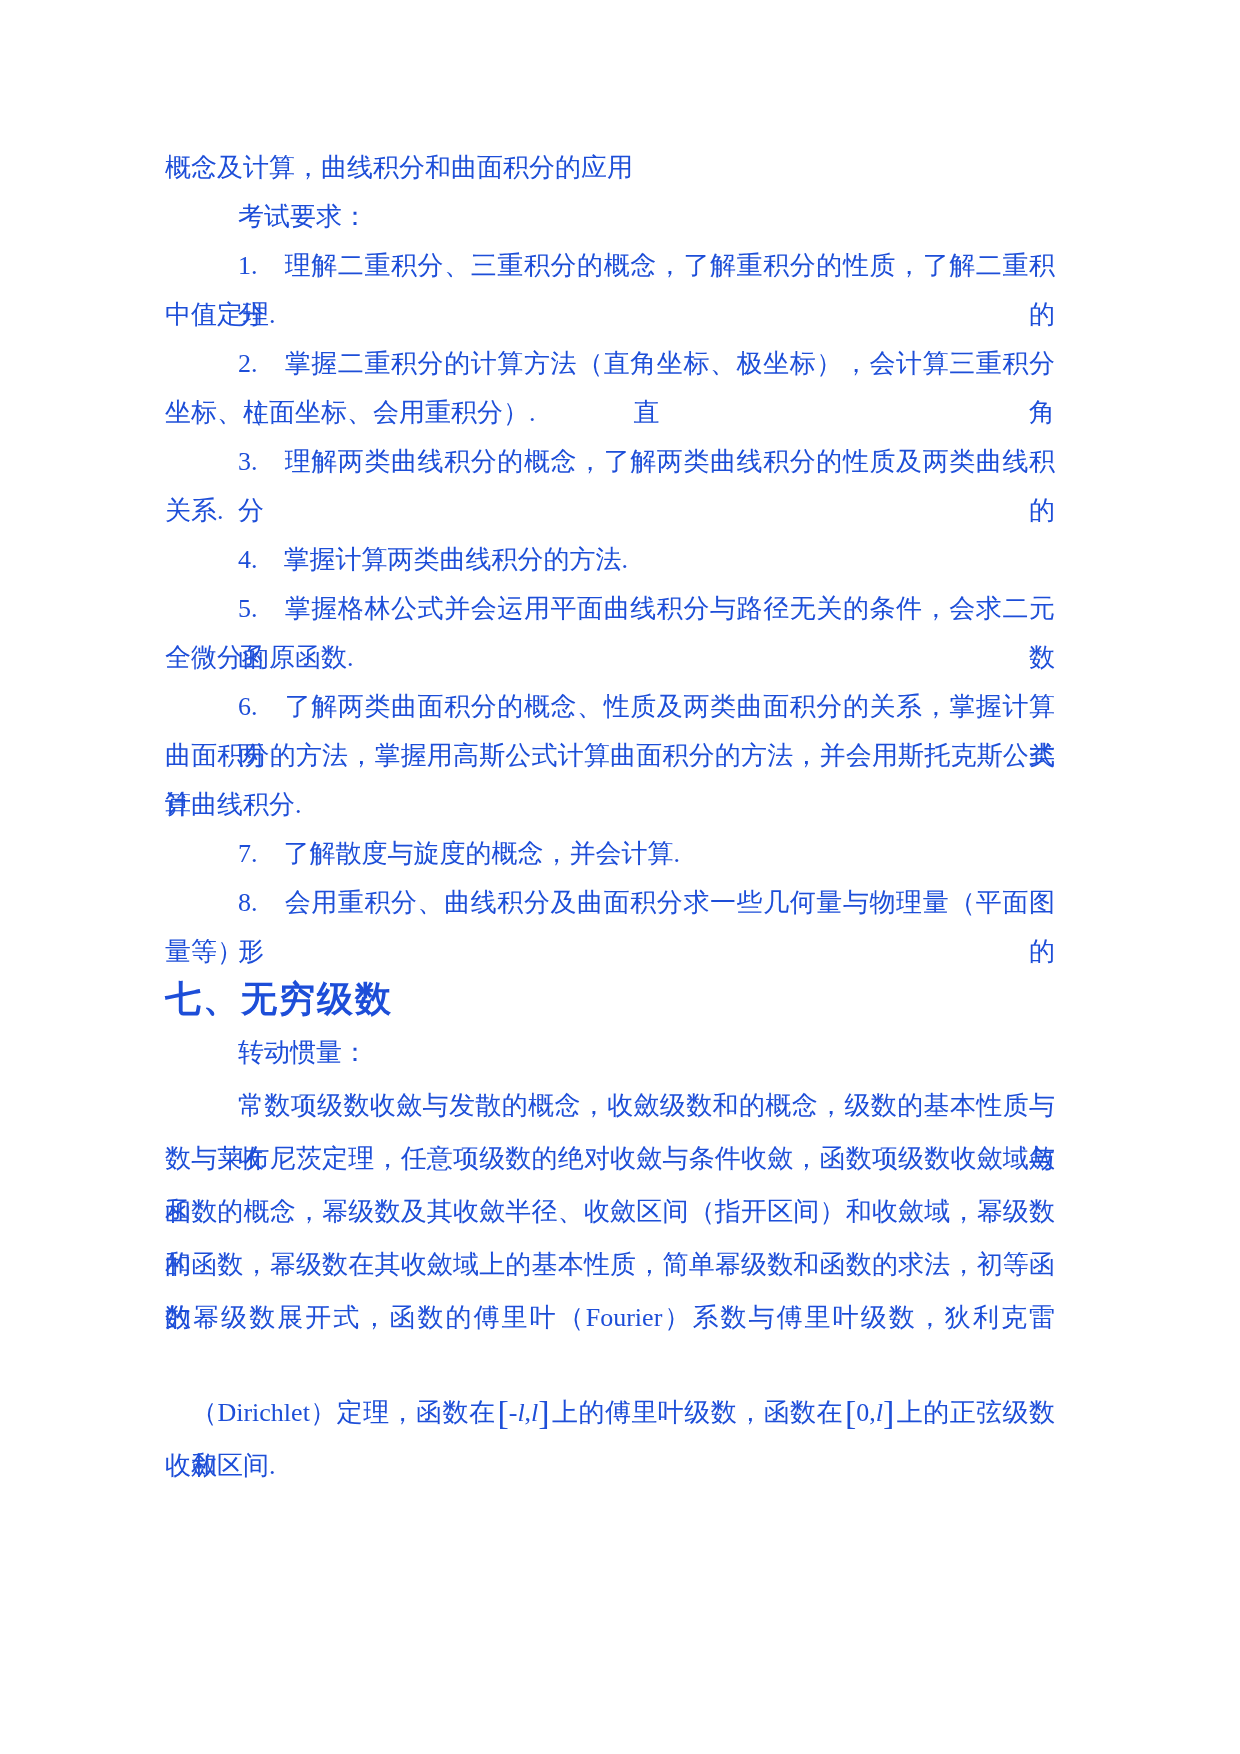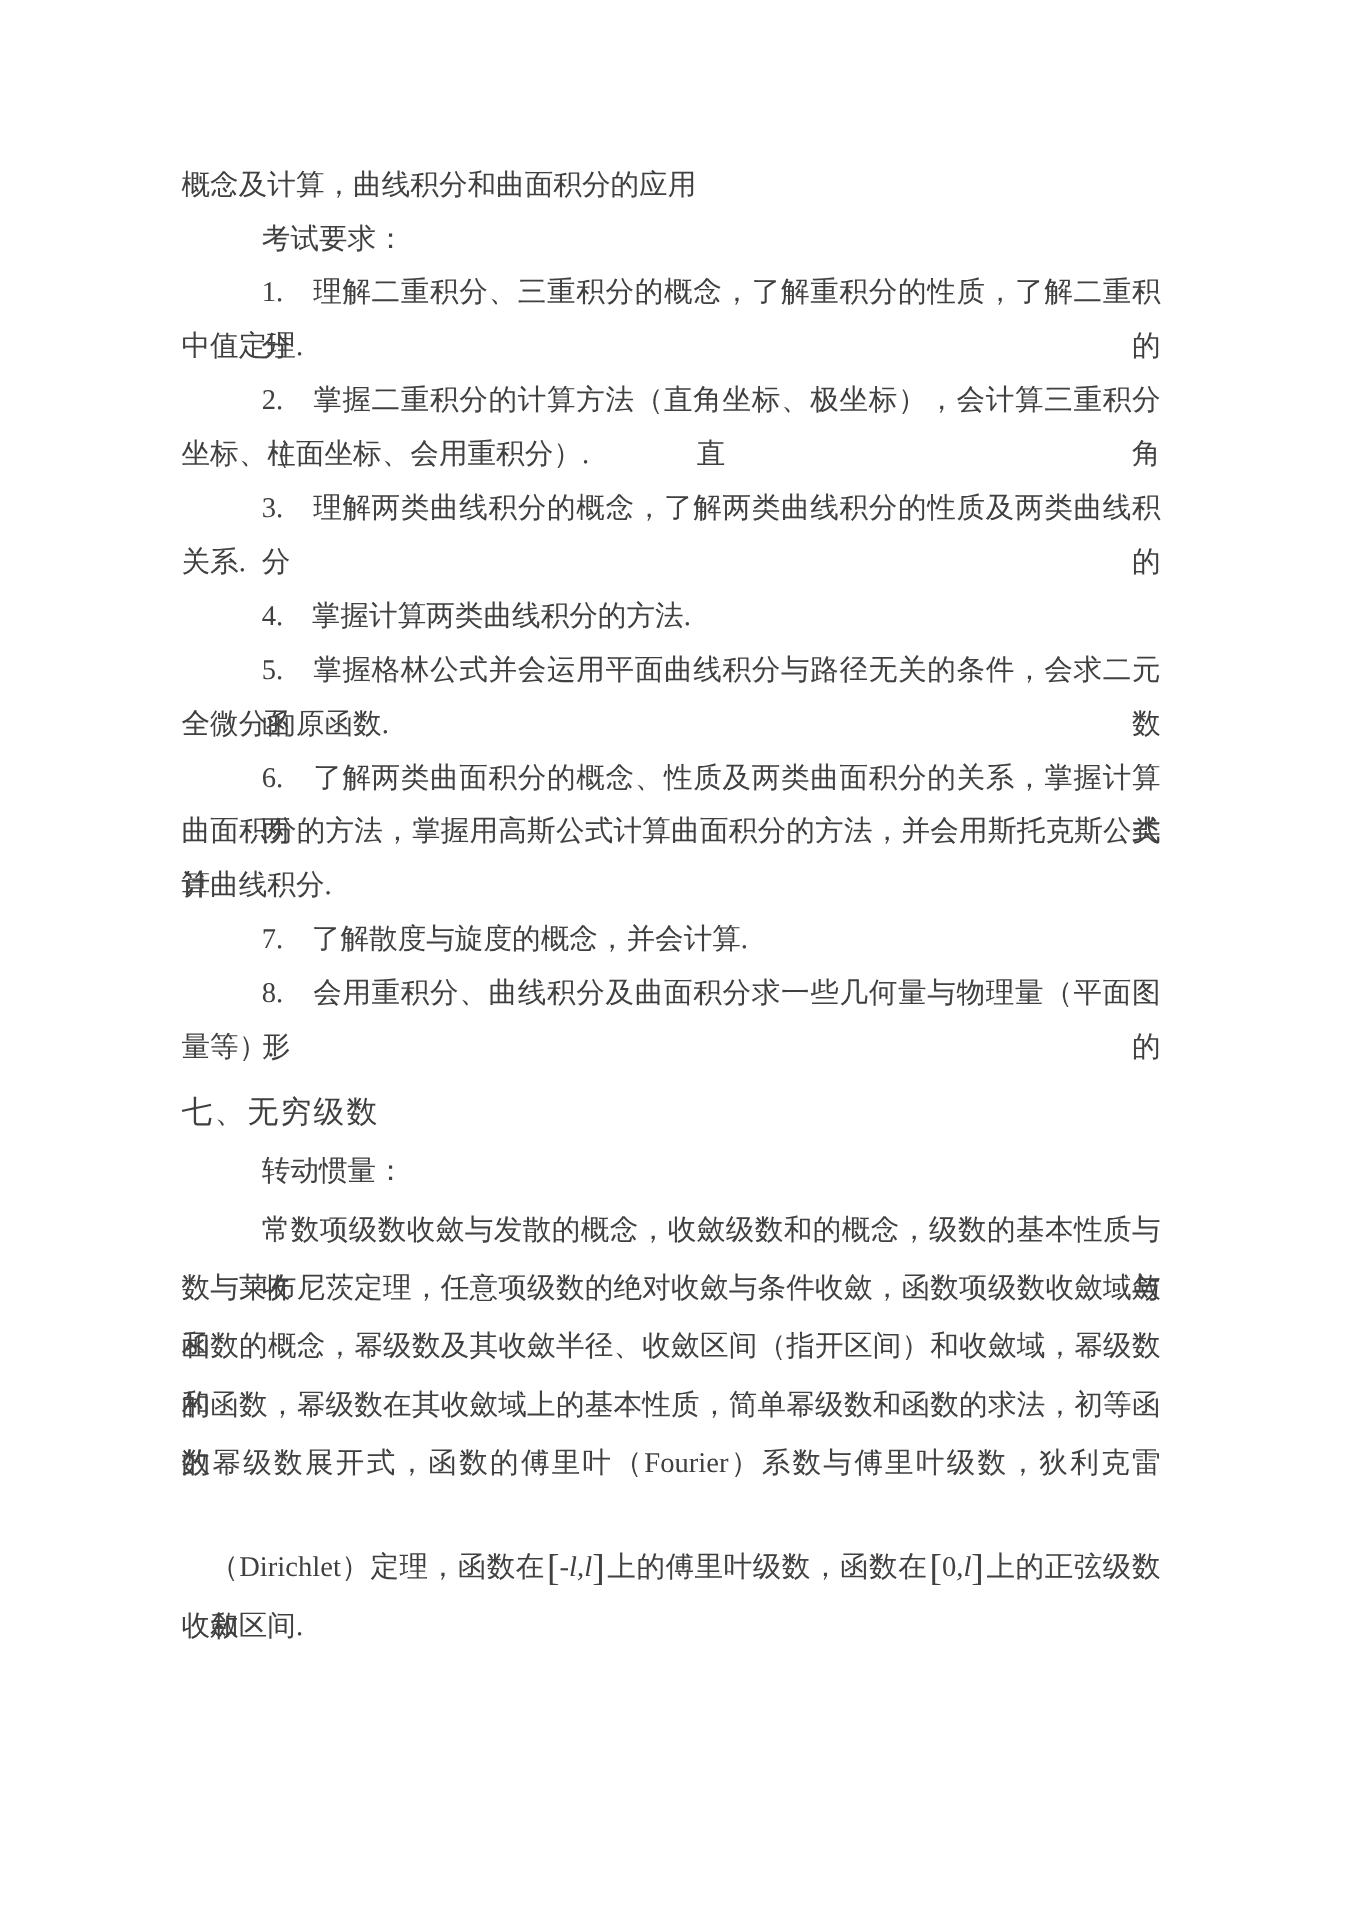--- a/index.html
+++ b/index.html
@@ -3,21 +3,21 @@
 <meta charset="utf-8">
 <style>
   html, body { margin: 0; padding: 0; }
   body { background: #888; }
   .page {
     position: relative;
     width: 1240px;
     height: 1754px;
     margin: 0 auto;
     background: #ffffff;
-    color: #404040;
+    color: #1d4ed8;
     font-family: "Liberation Serif", "DejaVu Serif", serif;
     overflow: hidden;
   }
   .content {
     position: absolute;
     left: 165px;
     top: 143px;
     width: 890px;
   }
   .line {
@@ -26,25 +26,24 @@
     font-size: 26px;
     white-space: pre-wrap;
   }
   .line.s1 { height: 49px; line-height: 49px; }
   .line.s2 { height: 53px; line-height: 53px; }
   .line.fill { text-align: justify; text-align-last: justify; }
   .line.ind1 { padding-left: 73px; }
   .line.ind2 { padding-left: 26px; margin-top: 42px; }
   .heading {
     font-family: "Liberation Sans", "DejaVu Sans", sans-serif;
-    font-weight: normal;
-    font-size: 28px;
+    font-weight: bold;
+    font-size: 36px;
     line-height: 46px;
     height: 46px;
-    margin-top: 12px;
     margin-bottom: 4px;
     letter-spacing: 2px;
   }
   .psup {
     font-family: "Liberation Serif", "DejaVu Serif", serif;
     font-style: italic;
     font-size: 22px;
     vertical-align: 7px;
     padding: 0 8px;
   }

